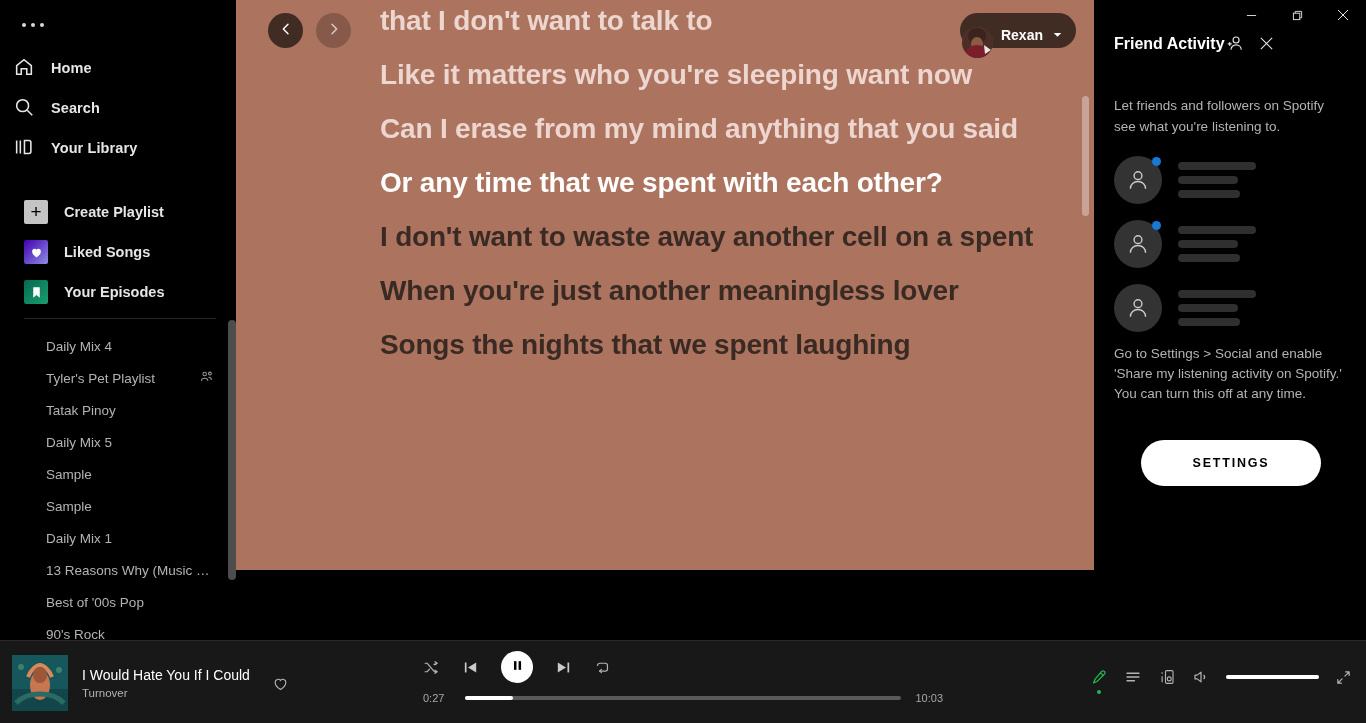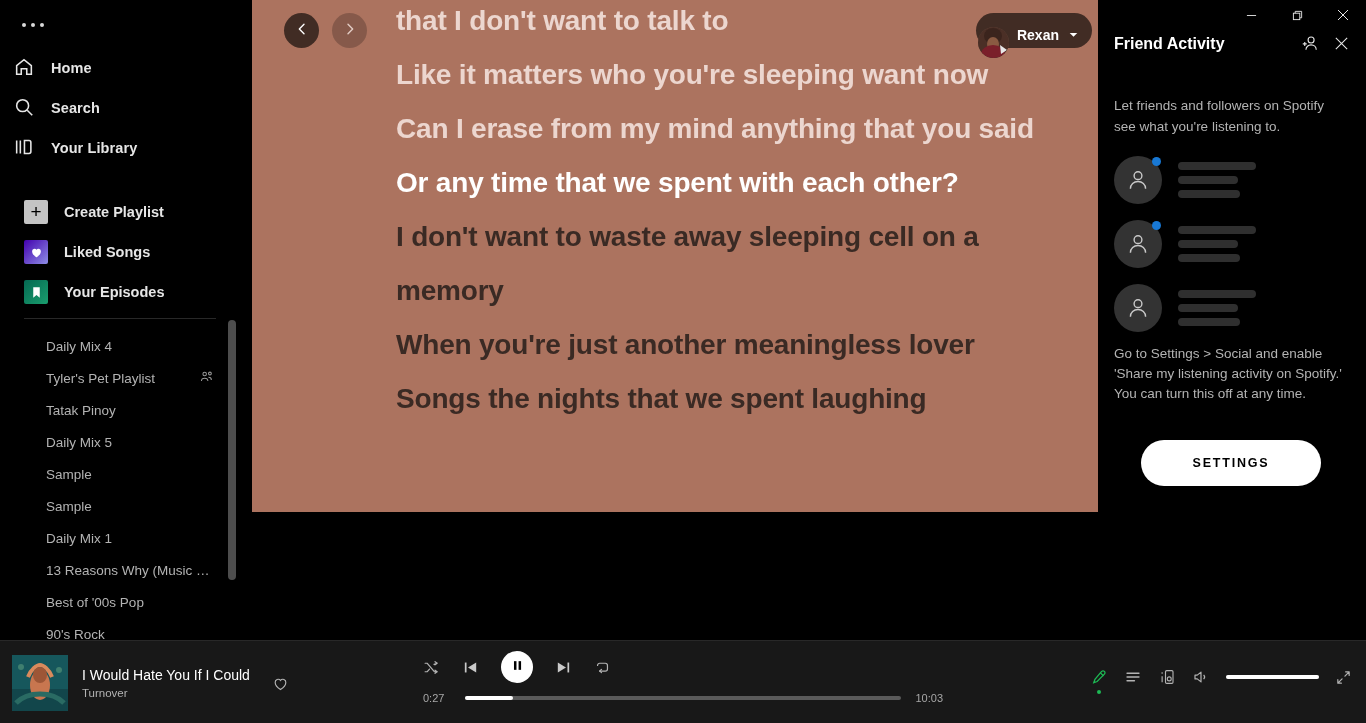--- a/index.html
+++ b/index.html
@@ -68,22 +68,22 @@
   .pl-item .collab { flex: none; opacity: .85; margin-left: 6px; }
 
   .sb-scroll {
     position: absolute; left: 228px; top: 320px;
     width: 8px; height: 260px; border-radius: 4px;
     background: #4d4d4d;
   }
 
   
   #lyrics-pane {
-    position: absolute; left: 252px; top: 0;
-    width: 858px; height: 512px;
+    position: absolute; left: 236px; top: 0;
+    width: 858px; height: 570px;
     background: #ac735f;
     overflow: hidden;
   }
   .nav-arrows { position: absolute; left: 32px; top: 13px; display: flex; gap: 13px; z-index: 5; }
   .round-btn {
     width: 35px; height: 35px; border-radius: 50%;
     display: flex; align-items: center; justify-content: center;
     cursor: pointer;
   }
   .round-btn.back { background: rgba(0,0,0,.62); }
@@ -131,21 +131,21 @@
     width: 268px; height: 30px;
     display: flex; align-items: center; justify-content: flex-end; gap: 0;
   }
   .win-btn {
     width: 46px; height: 30px;
     display: flex; align-items: center; justify-content: center;
     cursor: pointer;
   }
   .fa-head {
     position: absolute; left: 16px; top: 34px;
-    width: 236px; display: flex; align-items: center; justify-content: space-between;
+    width: 236px; display: flex; align-items: center; justify-content: flex-start;
   }
   .fa-title { color: #fff; font-size: 16px; font-weight: 700; }
   .fa-icons { display: flex; align-items: center; gap: 14px; }
   .fa-icons .ic { cursor: pointer; display: flex; }
 
   .fa-blurb {
     position: absolute; left: 16px; top: 95px; width: 232px;
     color: #b3b3b3; font-size: 13.5px; line-height: 21px;
   }
   .skel-list { position: absolute; left: 16px; top: 148px; width: 236px; }
@@ -322,21 +322,21 @@
     <div class="sb-scroll"></div>
   </div>
 
   <div id="lyrics-pane">
 
     <div class="lyrics-scroll">
       <div class="lyric past" style="margin-top:-6px">that I don't want to talk to</div>
       <div class="lyric past">Like it matters who you're sleeping want now</div>
       <div class="lyric past">Can I erase from my mind anything that you said</div>
       <div class="lyric active">Or any time that we spent with each other?</div>
-      <div class="lyric next">I don't want to waste away sleeping cell on a memory</div>
+      <div class="lyric next">I don't want to waste away another cell on a spent</div>
       <div class="lyric next">When you're just another meaningless lover</div>
       <div class="lyric next">Songs the nights that we spent laughing</div>
     </div>
 
     <div class="nav-arrows">
       <div class="round-btn back">
         <span>
           <svg width="16" height="16" viewBox="0 0 24 24" fill="none" stroke="#fff" stroke-width="2.1" stroke-linecap="round" stroke-linejoin="round">
               <path d="M15 5 8 12l7 7"></path>
             </svg>

